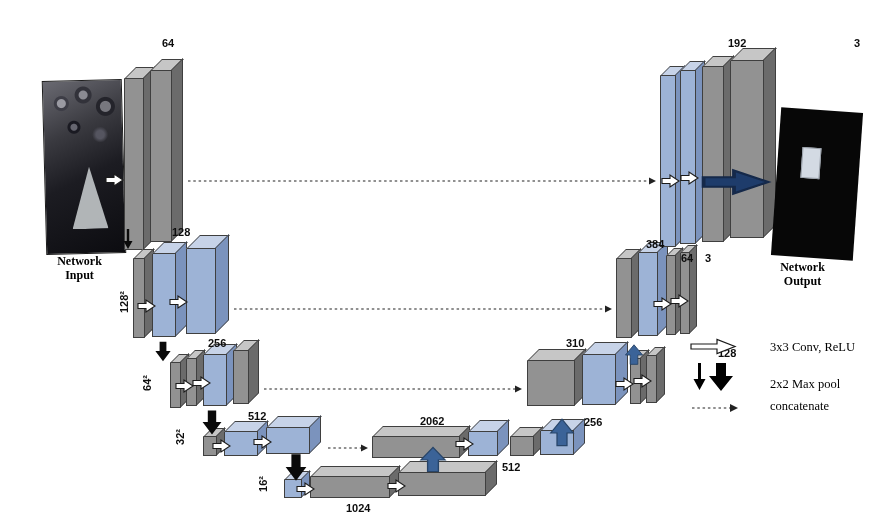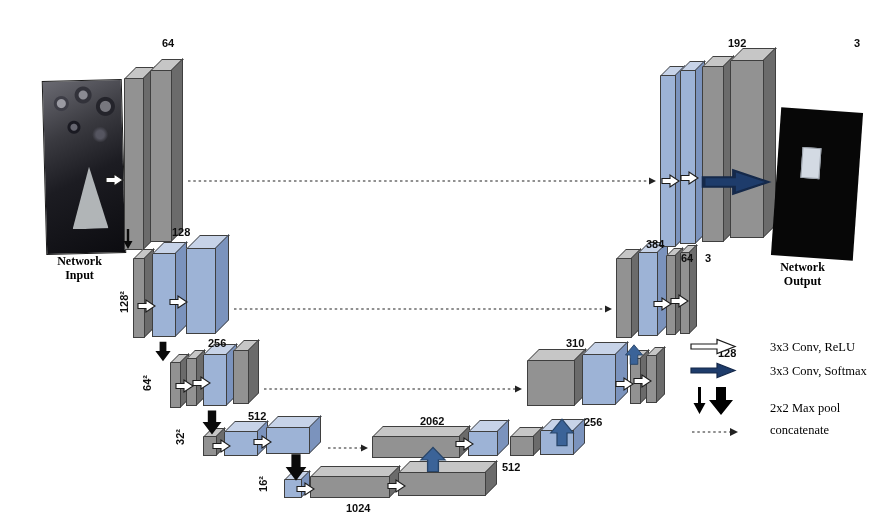--- a/index.html
+++ b/index.html
@@ -184,28 +184,20 @@
 Output</div>
 
   <div class="legend">
     <div class="lrow">
       <span class="ic">
         <svg width="50" height="17" viewBox="0 0 50 17">
             <path d="M1,6 H27 V1.5 L45,8.5 L27,15.5 V11 H1 Z" fill="#ffffff" stroke="#1b1b1b" stroke-width="1.2"></path>
           </svg>
       </span>
       <span>3x3 Conv, ReLU</span>
-    </div>
-    <div class="lrow">
-      <span class="ic">
-        <svg width="50" height="17" viewBox="0 0 50 17">
-            <path d="M1,6 H27 V1.5 L45,8.5 L27,15.5 V11 H1 Z" fill="#1e3c6b" stroke="#15294a" stroke-width="1.2"></path>
-          </svg>
-      </span>
-      <span>3x3 Conv, Softmax</span>
     </div>
     <div class="lrow">
       <span class="ic">
         <svg width="50" height="30" viewBox="0 0 50 30">
           <path d="M8,1 h3 v16 h4.5 l-6,11 l-6,-11 h4.5 z" fill="#000"></path>
           <path d="M26,1 h10 v13 h7 l-12,15 l-12,-15 h7 z" fill="#000"></path>
         </svg>
       </span>
       <span>2x2 Max pool</span>
     </div>

